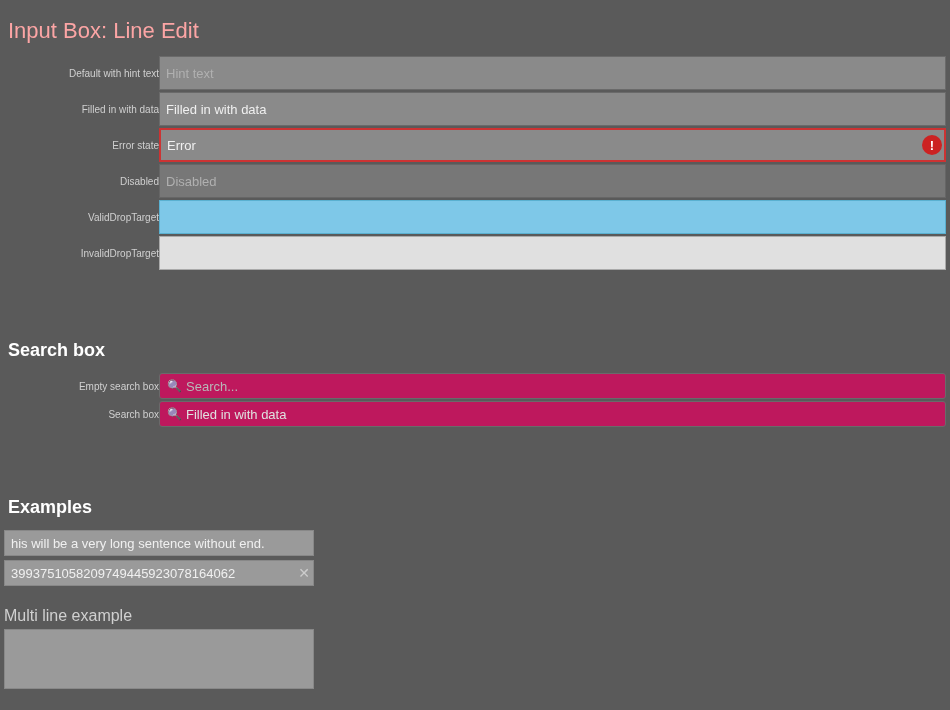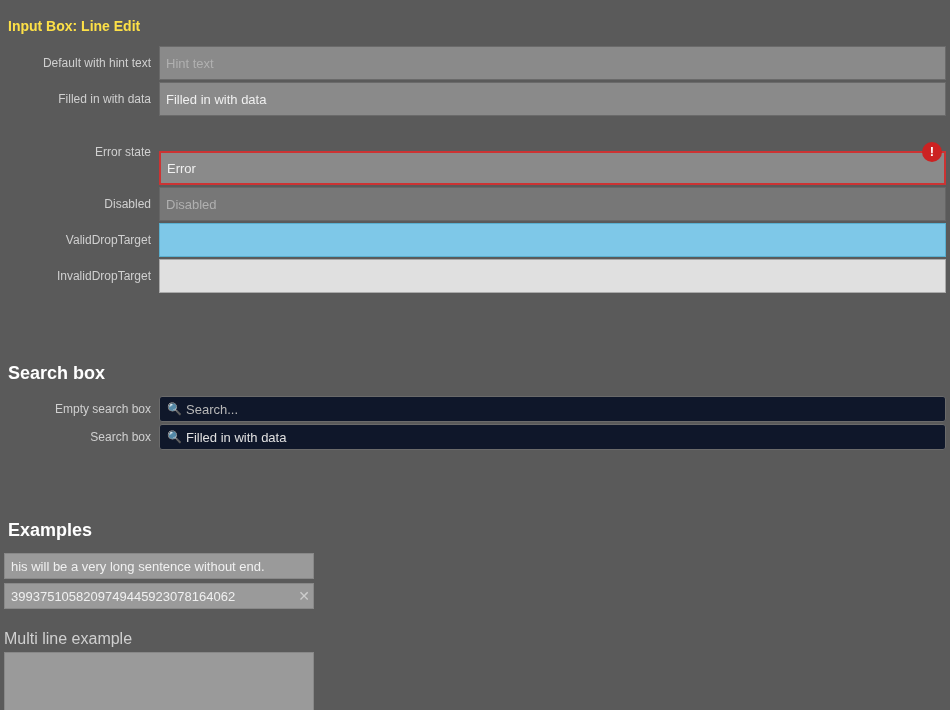--- a/index.html
+++ b/index.html
@@ -8,46 +8,46 @@
       background-color: #5a5a5a;
       font-family: Arial, sans-serif;
       font-size: 13px;
       color: #e0e0e0;
       width: 950px;
       min-height: 710px;
       padding: 10px 0;
     }
 
     h1 {
-      font-size: 14px;
-      font-weight: bold;
-      color: #fde047;
+      font-size: 22px;
+      font-weight: normal;
+      color: #fca5a5;
       padding: 8px 10px 12px 4px;
     }
 
     .section-title {
       font-size: 18px;
       font-weight: bold;
       color: #ffffff;
       padding: 8px 10px 12px 4px;
     }
 
     .form-row {
       display: flex;
       align-items: center;
       margin-bottom: 2px;
     }
 
     .form-label {
       text-align: right;
       width: 155px;
       min-width: 155px;
-      padding-right: 8px;
+      padding-right: 0;
       color: #d0d0d0;
-      font-size: 12px;
+      font-size: 10px;
     }
 
     .form-input {
       flex: 1;
       height: 34px;
       background: #8a8a8a;
       border: 1px solid #6a6a6a;
       color: #e0e0e0;
       padding: 2px 6px;
       font-size: 13px;
@@ -128,21 +128,21 @@
       position: absolute;
       left: 8px;
       color: #b0b0b0;
       font-size: 12px;
       pointer-events: none;
     }
 
     .search-input {
       width: 100%;
       height: 26px;
-      background: #0f172a;
+      background: #be185d;
       border: 1px solid #6a6a6a;
       color: #e0e0e0;
       padding: 2px 6px 2px 26px;
       font-size: 13px;
       outline: none;
       border-radius: 3px;
     }
 
     .search-input::placeholder {
       color: #b8b8b8;
@@ -226,21 +226,21 @@
     </div>
 
     <div class="form-row">
       <div class="form-label">Filled in with data</div>
       <input class="form-input filled" type="text" value="Filled in with data" style="">
     </div>
 
     <div class="form-row error-row">
       <div class="form-label">Error state</div>
       <div style="flex:1; position:relative; display:flex; align-items:center;">
-        <input class="form-input error-state" type="text" value="Error" style="width: 100%; padding-right: 13px; margin-top: 33px;">
+        <input class="form-input error-state" type="text" value="Error" style="width: 100%; padding-right: 13px;">
         <div class="error-icon">!</div>
       </div>
     </div>
 
     <div class="form-row">
       <div class="form-label">Disabled</div>
       <input class="form-input disabled-state" type="text" placeholder="Disabled" disabled="" style="">
     </div>
 
     <div class="form-row">

